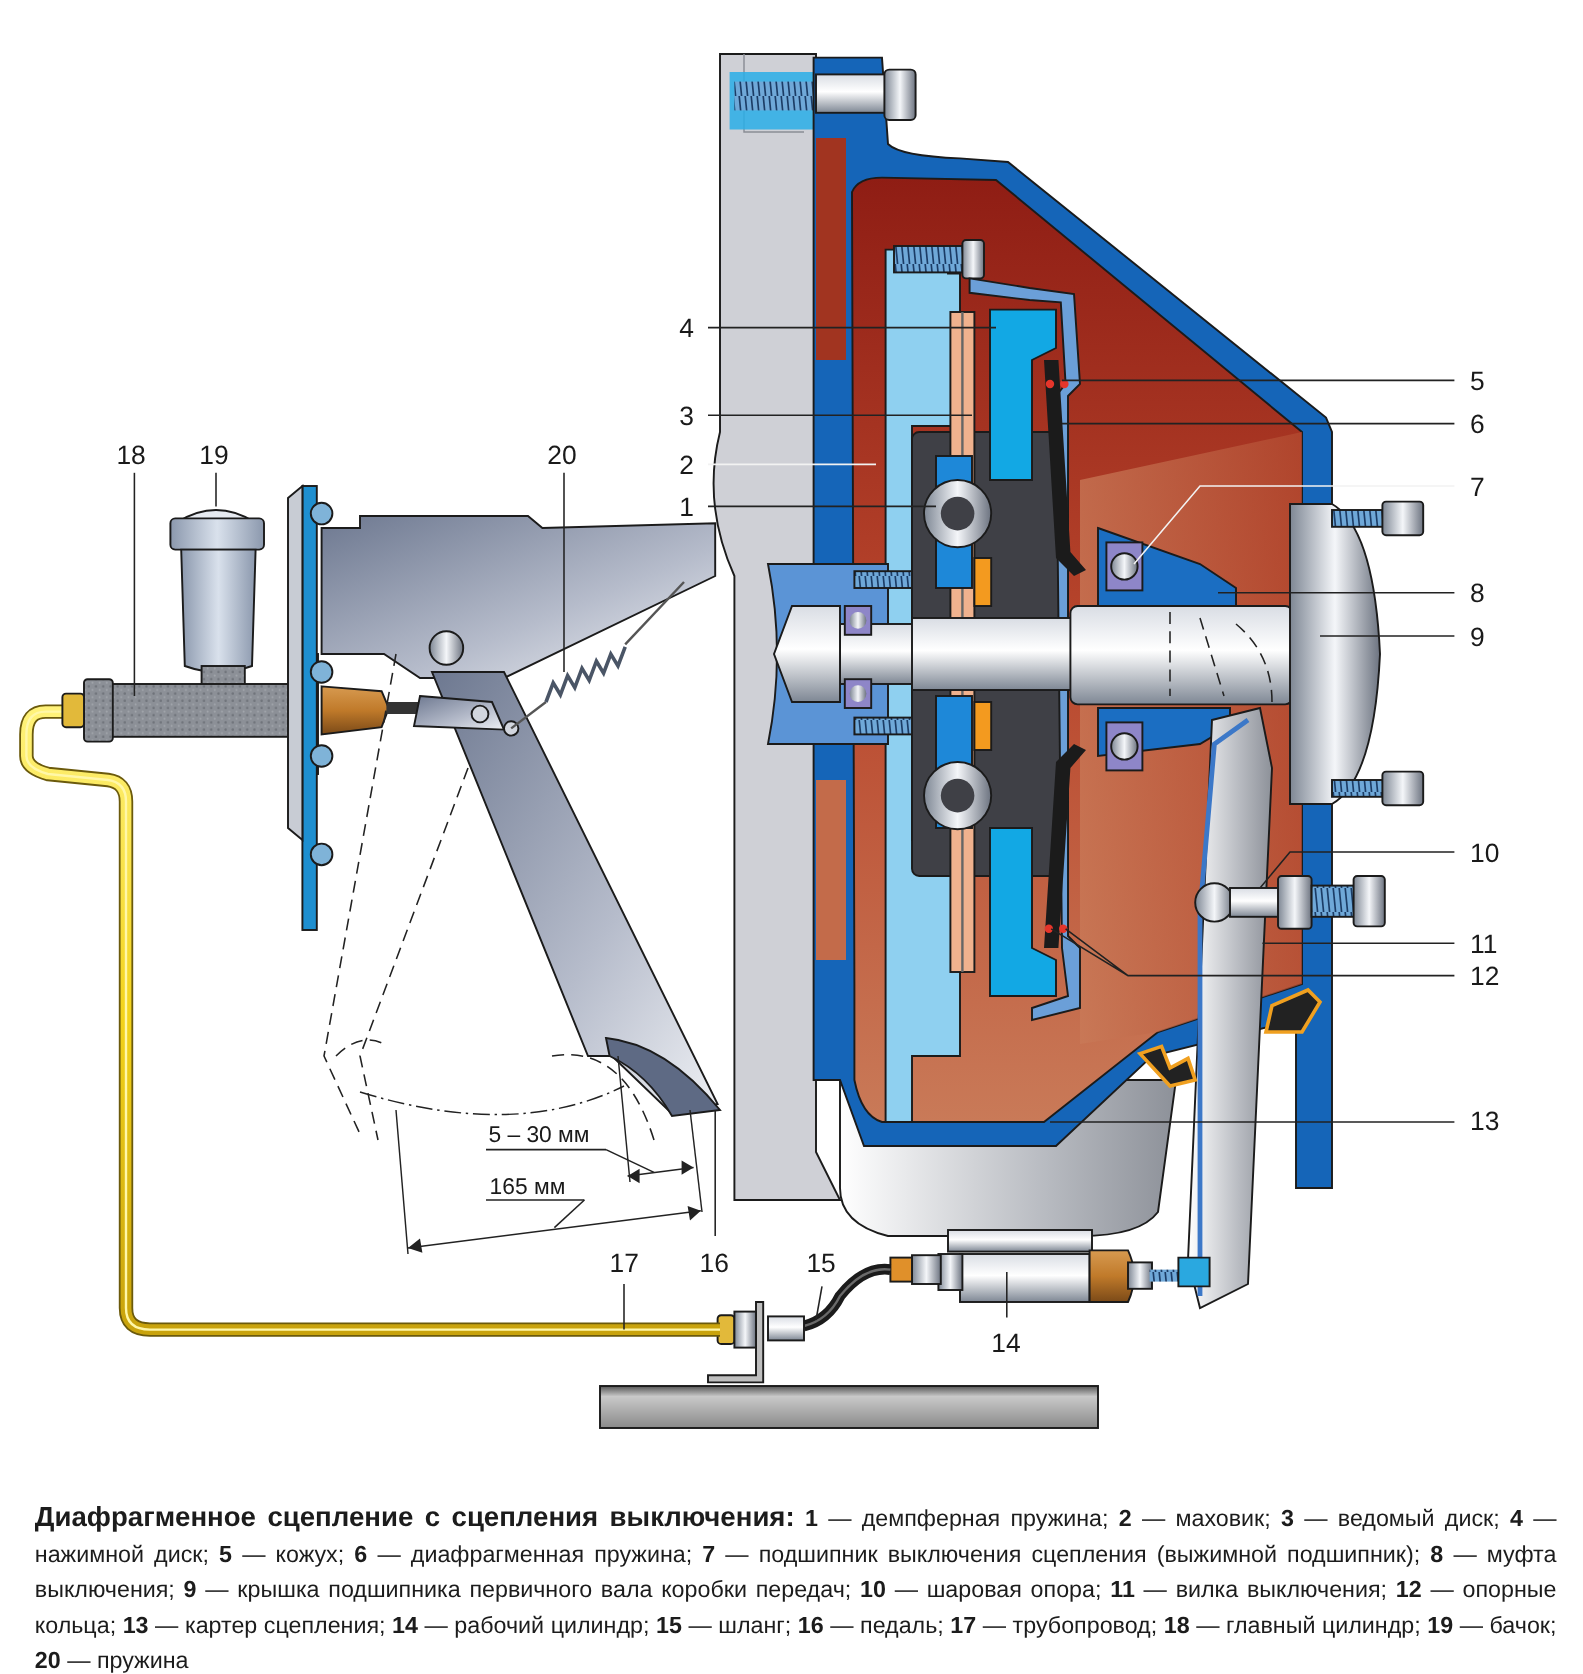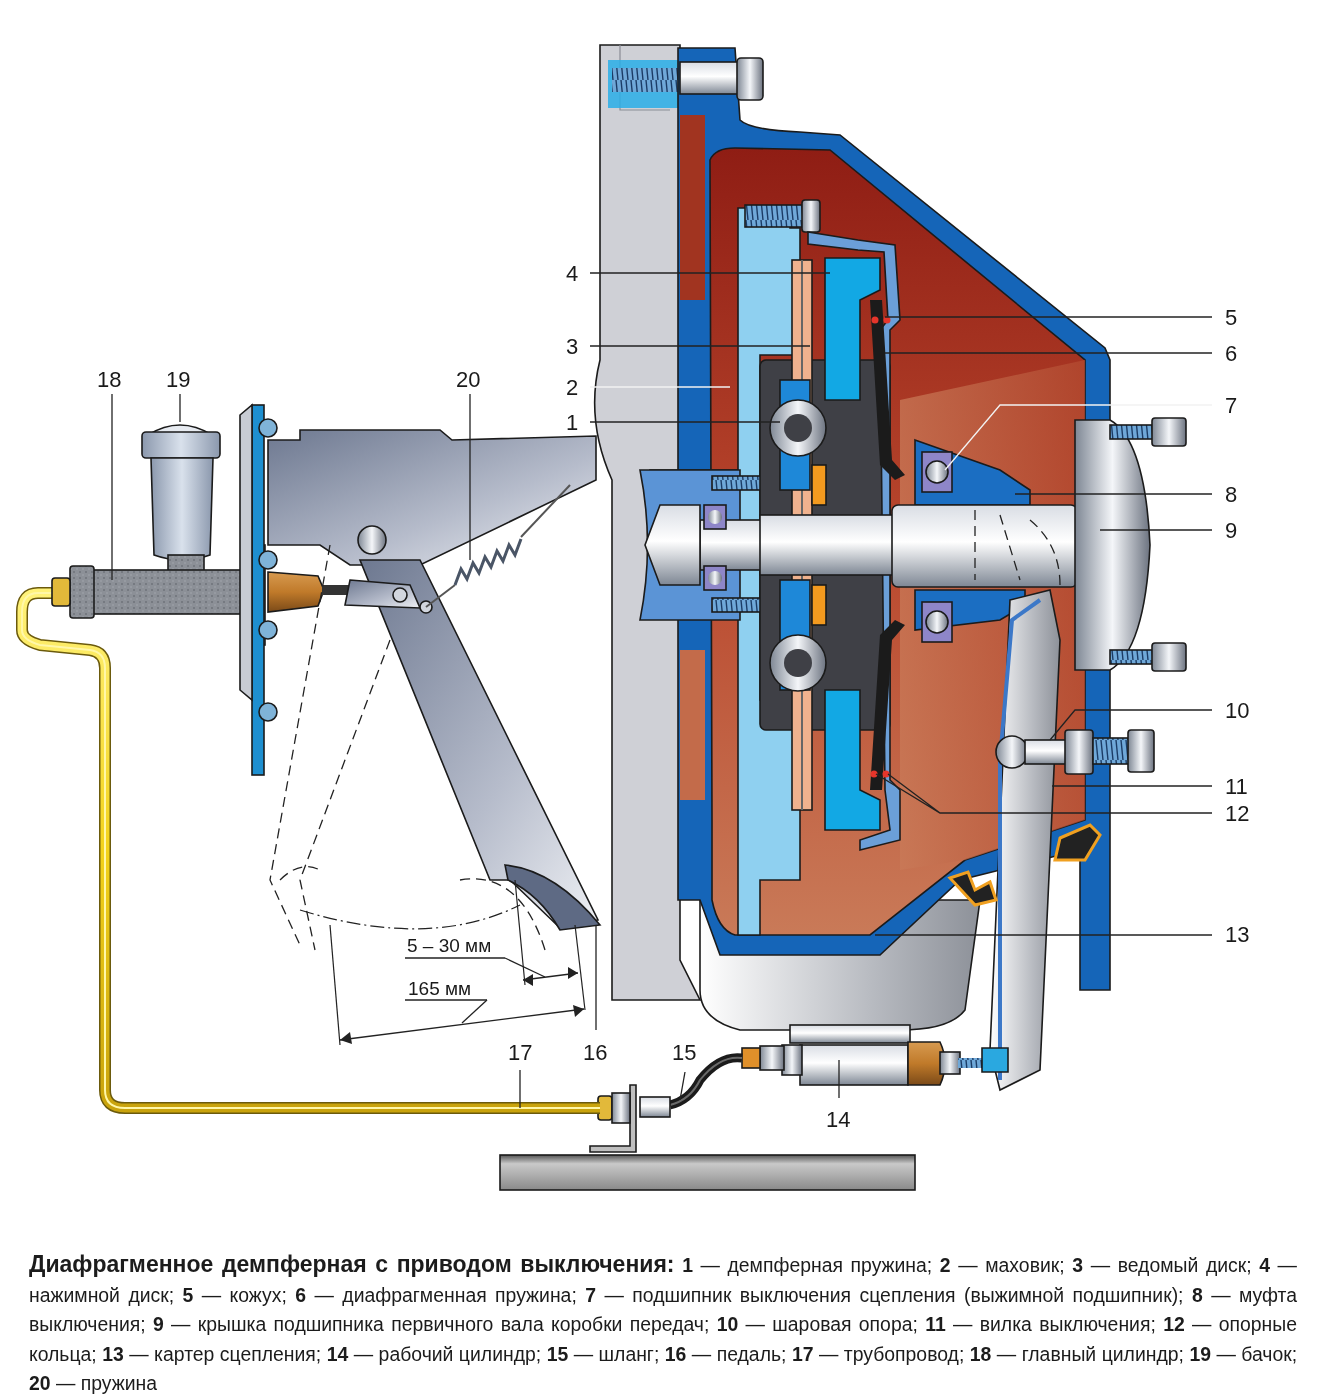--- a/index.html
+++ b/index.html
@@ -334,15 +334,15 @@
     <text class="lbl" x="672" y="1060">15</text>
     <text class="lbl" x="583" y="1060">16</text>
     <text class="lbl" x="508" y="1060">17</text>
     <text class="lbl" x="97" y="387">18</text>
     <text class="lbl" x="166" y="387">19</text>
     <text class="lbl" x="456" y="387">20</text>
   </g>
 </svg>
 
 <div id="caption">
-  <span class="title">Диафрагменное демпферная с приводом выключения:</span>
+  <span class="title">Диафрагменное сцепление с сцепления выключения:</span>
   <span id="caption-items"> <span><b>1</b><span> — демпферная пружина;</span></span> <span><b>2</b><span> — маховик;</span></span> <span><b>3</b><span> — ведомый диск;</span></span> <span><b>4</b><span> — нажимной диск;</span></span> <span><b>5</b><span> — кожух;</span></span> <span><b>6</b><span> — диафрагменная пружина;</span></span> <span><b>7</b><span> — подшипник выключения сцепления (выжимной подшипник);</span></span> <span><b>8</b><span> — муфта выключения;</span></span> <span><b>9</b><span> — крышка подшипника первичного вала коробки передач;</span></span> <span><b>10</b><span> — шаровая опора;</span></span> <span><b>11</b><span> — вилка выключения;</span></span> <span><b>12</b><span> — опорные кольца;</span></span> <span><b>13</b><span> — картер сцепления;</span></span> <span><b>14</b><span> — рабочий цилиндр;</span></span> <span><b>15</b><span> — шланг;</span></span> <span><b>16</b><span> — педаль;</span></span> <span><b>17</b><span> — трубопровод;</span></span> <span><b>18</b><span> — главный цилиндр;</span></span> <span><b>19</b><span> — бачок;</span></span> <span><b>20</b><span> — пружина</span></span></span>
 </div>
 
 </body></html>

